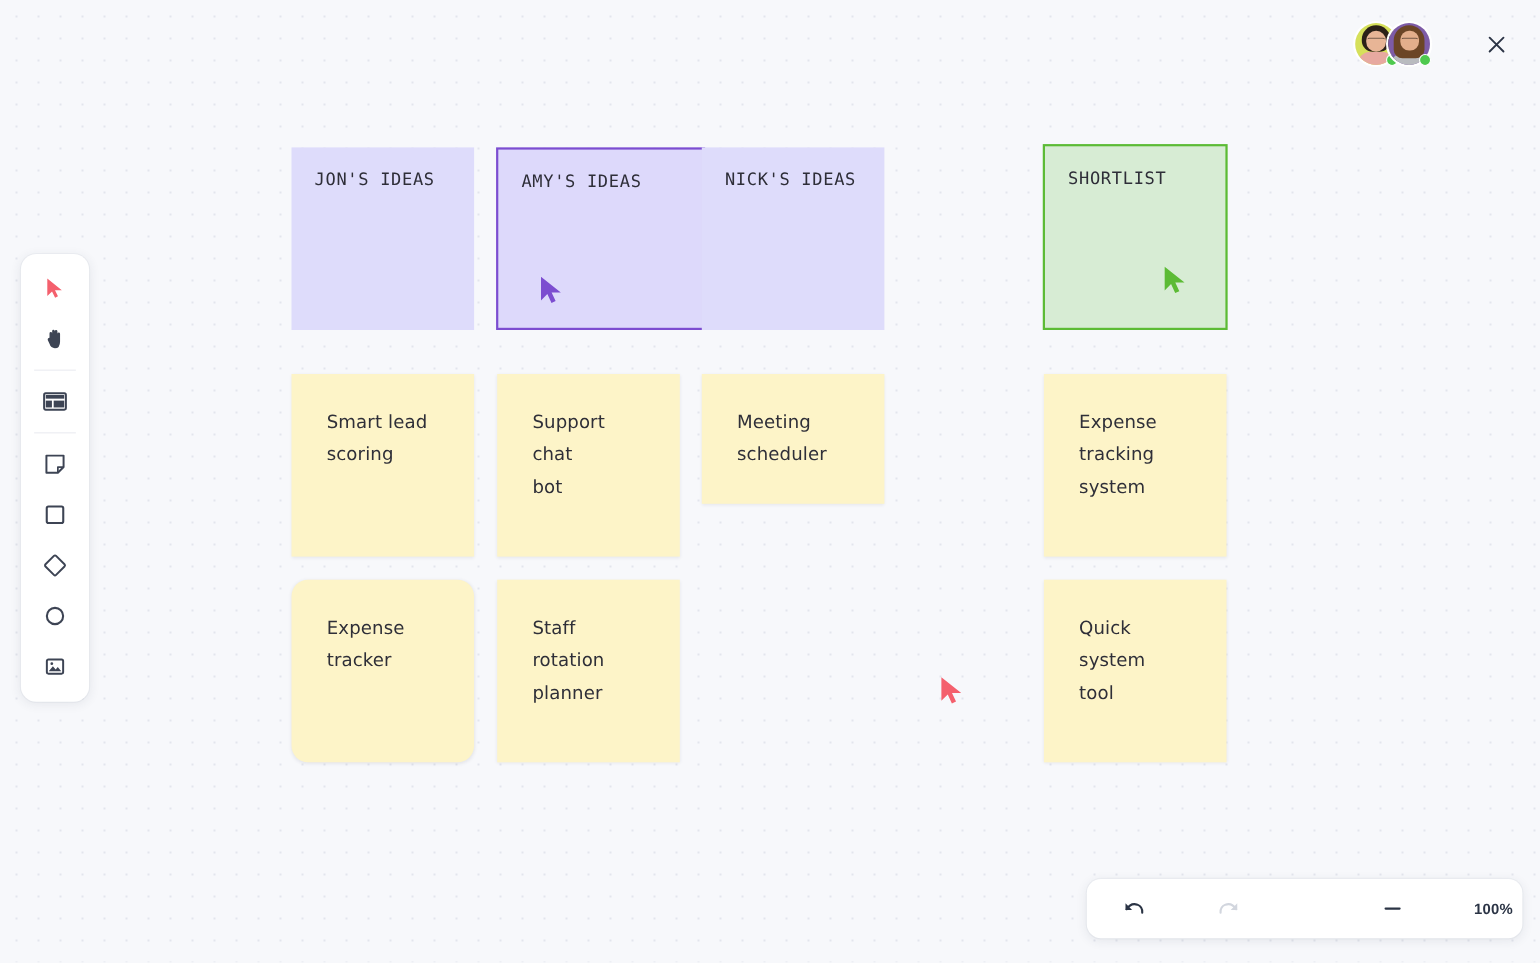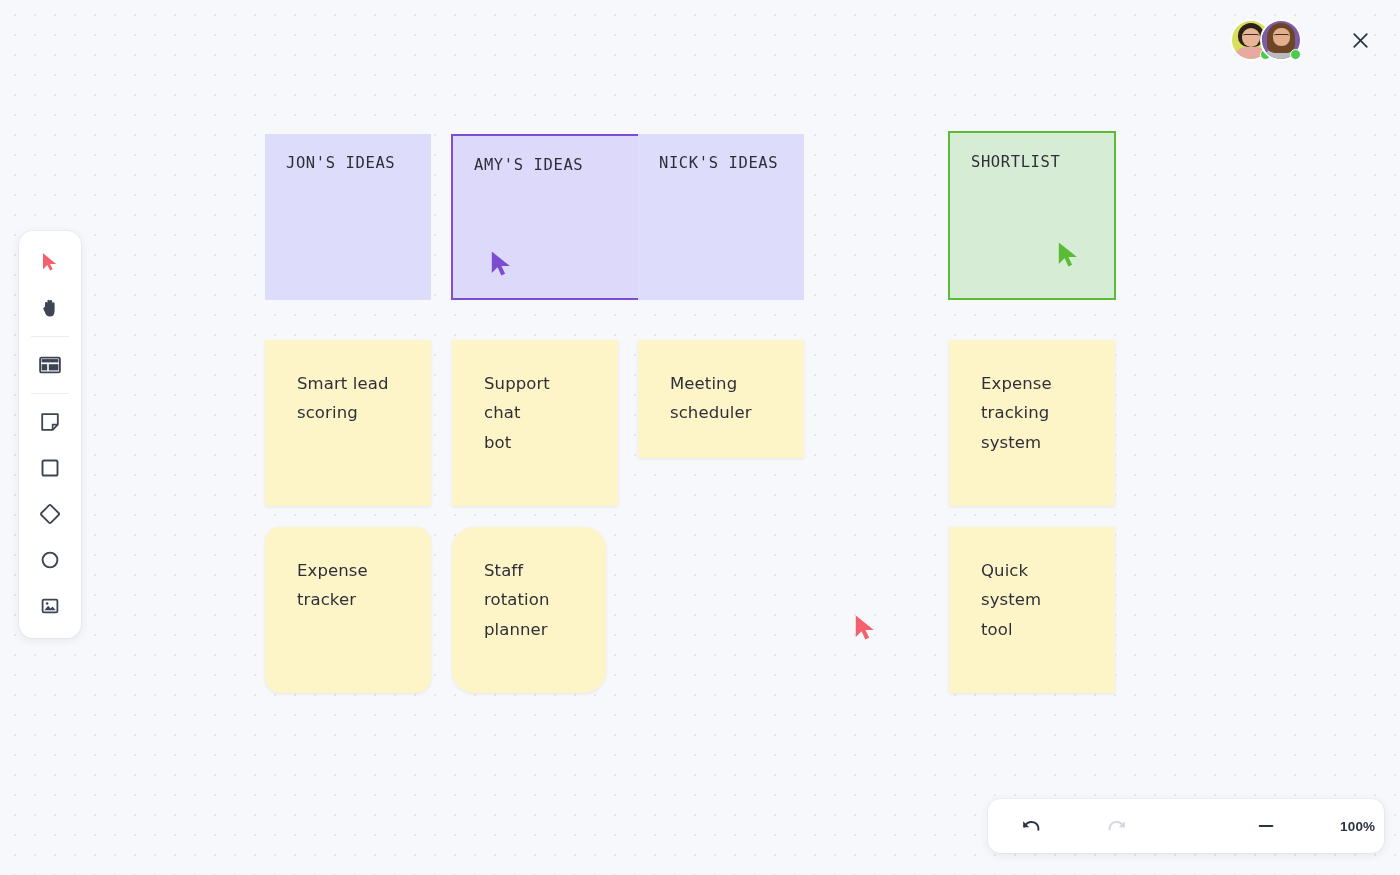--- a/index.html
+++ b/index.html
@@ -356,21 +356,21 @@
       </div>
       <div class="note" style="left: 949px; top: 340px; width: 166px; height: 166px; background: rgb(253, 244, 200);">
         <div class="note-text">Expense
 tracking
 system</div>
       </div>
       <div class="note" style="left: 265px; top: 527px; width: 166px; height: 166px; background: rgb(253, 244, 200); border-radius: 15px;">
         <div class="note-text">Expense
 tracker</div>
       </div>
-      <div class="note" style="left: 452px; top: 527px; width: 154px; height: 166px; background: rgb(253, 244, 200); border-radius: 22px;">
+      <div class="note" style="left: 452px; top: 527px; width: 166px; height: 166px; background: rgb(253, 244, 200);">
         <div class="note-text">Staff rotation
 planner</div>
       </div>
       <div class="note" style="left: 949px; top: 527px; width: 166px; height: 166px; background: rgb(253, 244, 200);">
         <div class="note-text">Quick system
 tool</div>
       </div>
     </div>
 
   <div id="cursors-layer">

